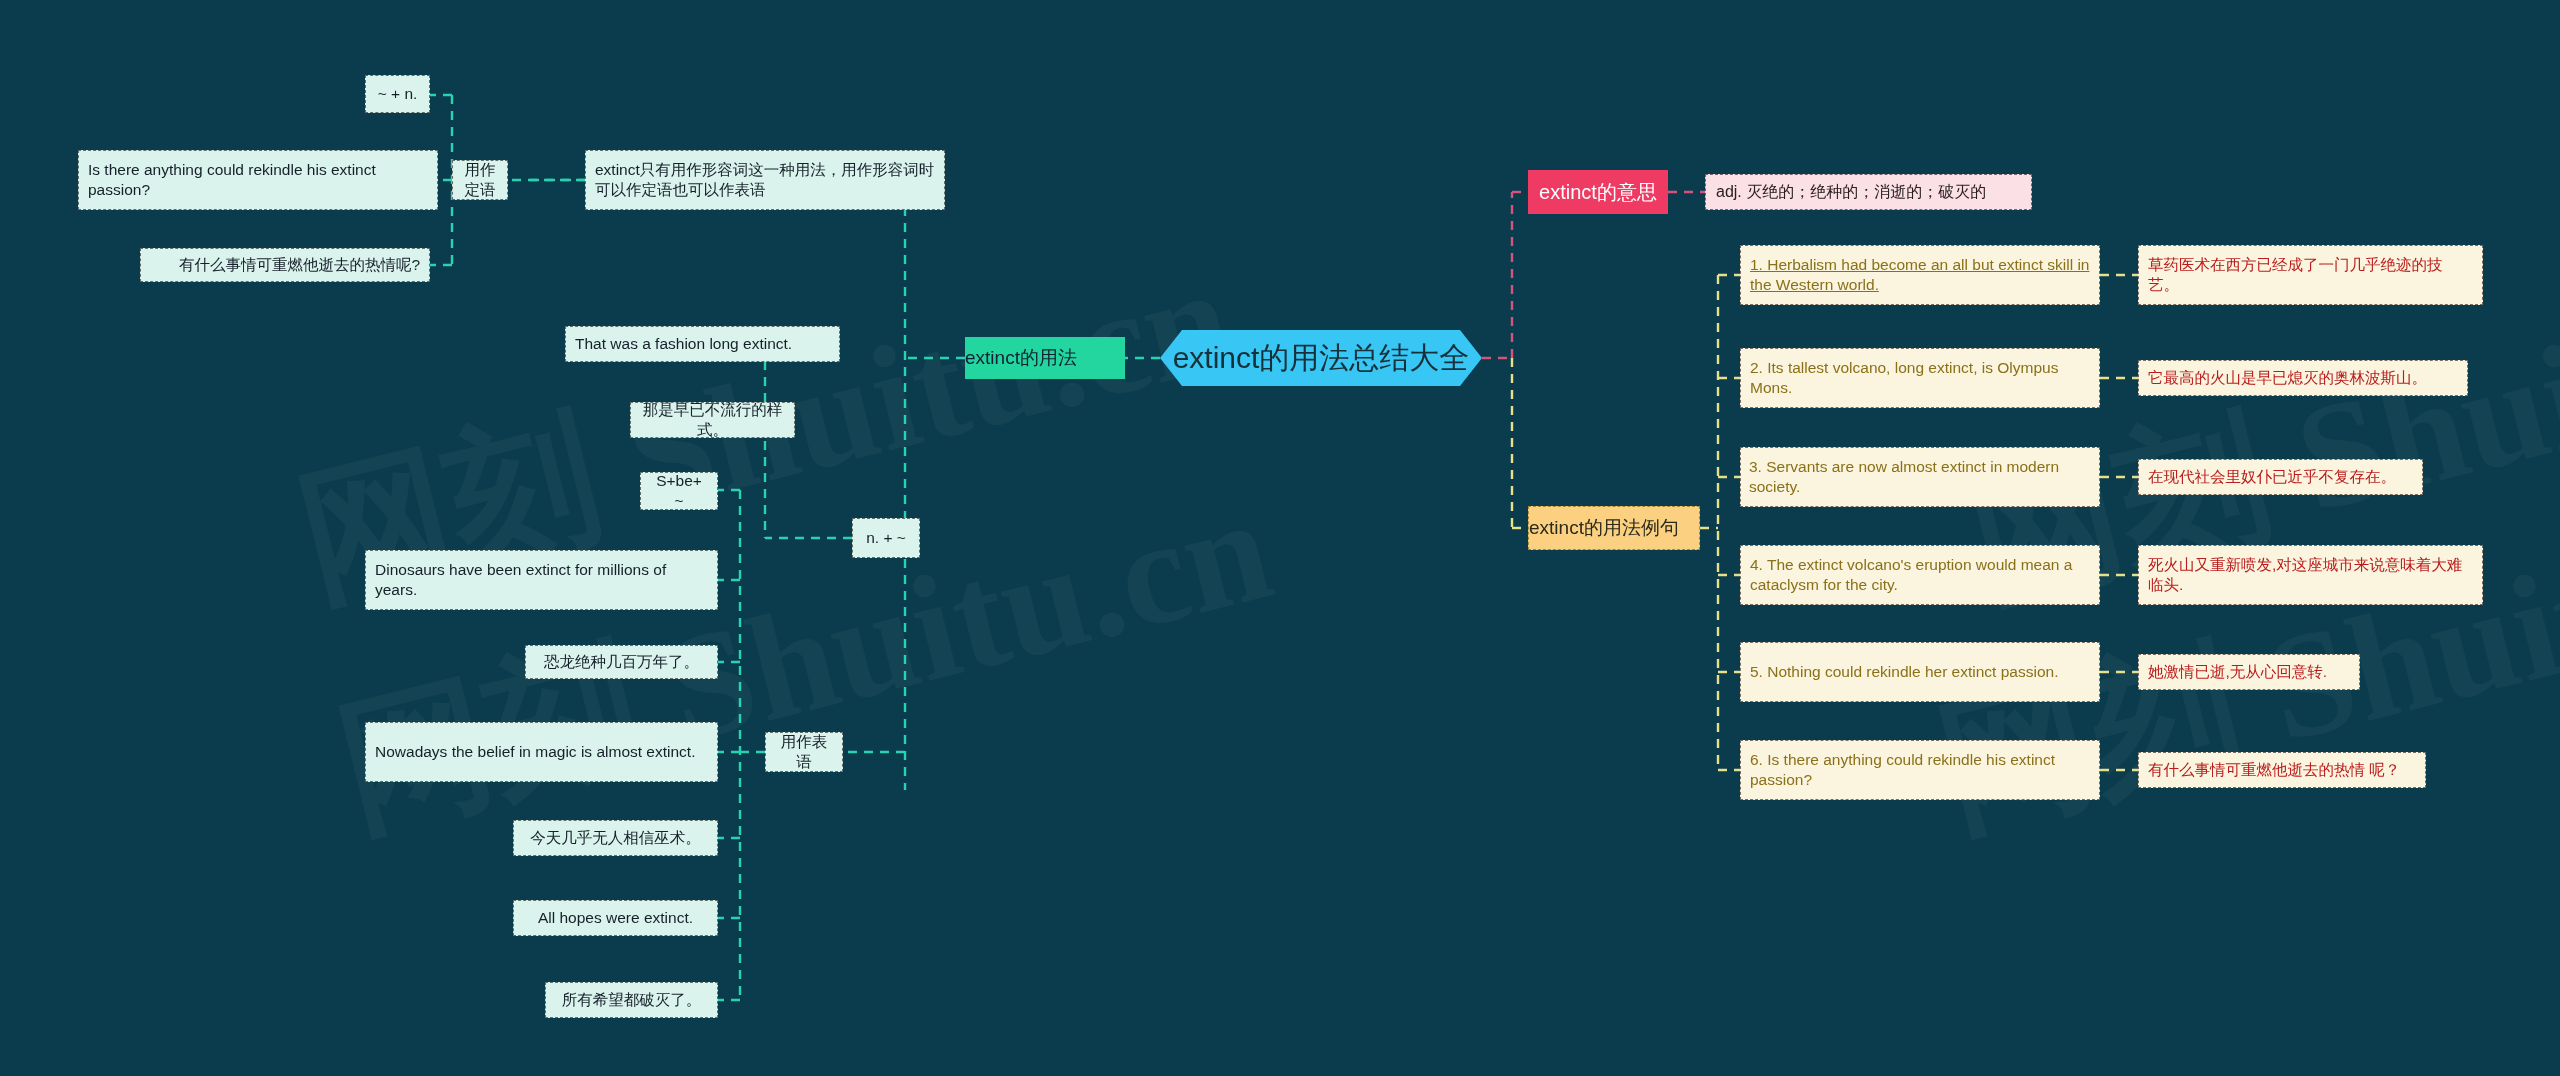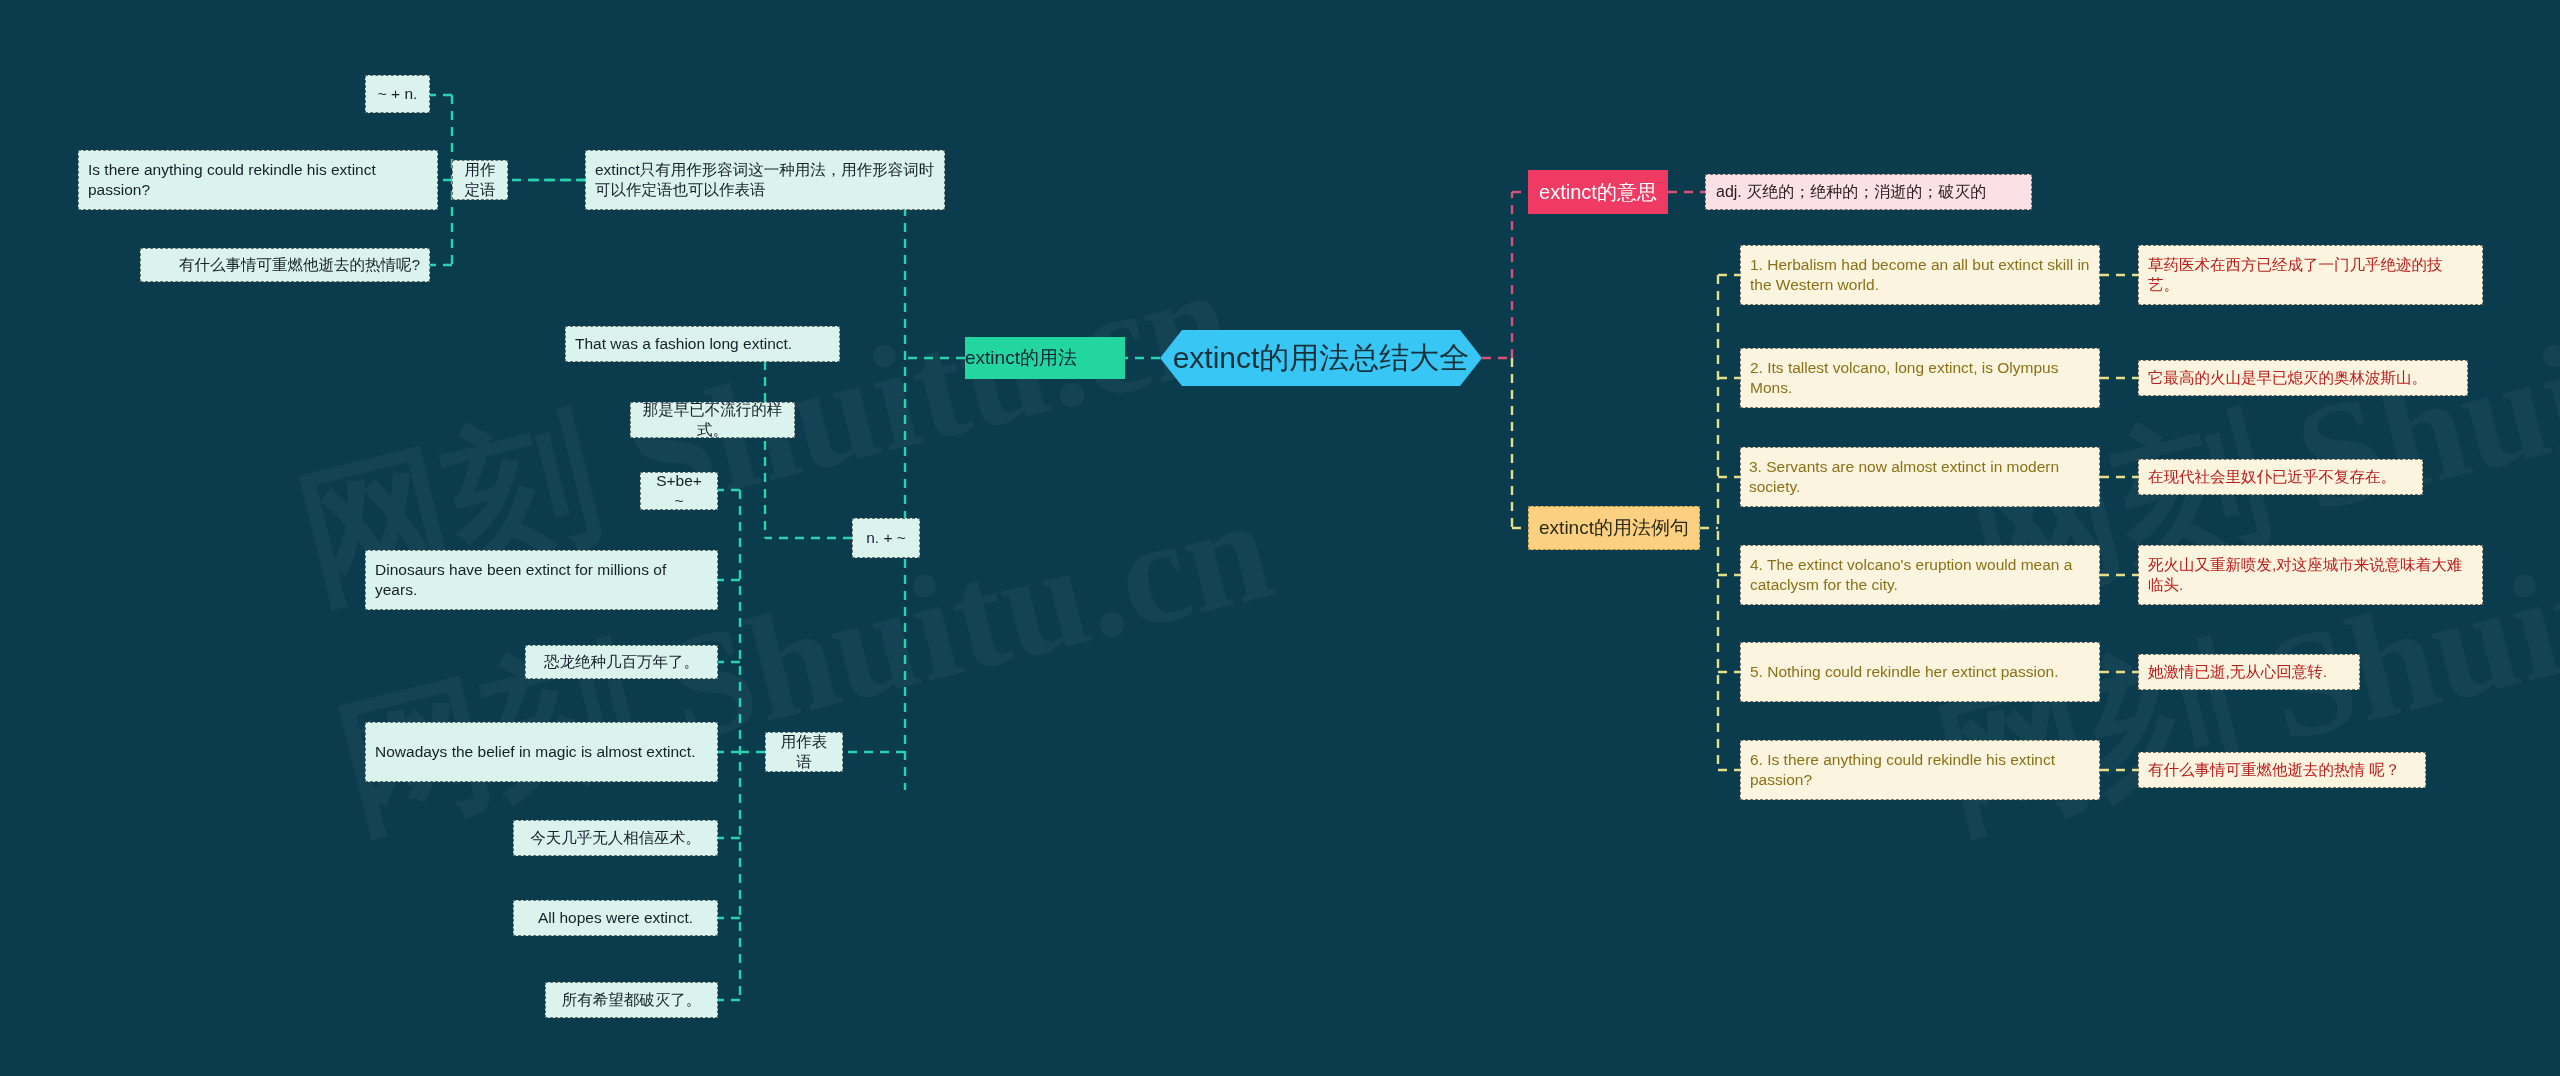--- a/index.html
+++ b/index.html
@@ -247,24 +247,24 @@
 
   <div class="node n-mean" style="left:1528px;top:170px;width:140px;height:44px;">
     <span style="text-align:center;">extinct的意思</span>
   </div>
 
   <div class="node n-pink" style="left:1705px;top:174px;width:327px;height:36px;">
     <span>adj. 灭绝的；绝种的；消逝的；破灭的</span>
   </div>
 
   <div class="node n-ex" style="left:1528px;top:506px;width:172px;height:44px;">
-    <span style="text-align:center;">extinct的用法例句</span>
-  </div>
-
-  <div class="node n-cream" style="left:1740px;top:245px;width:360px;height:60px;">
+    <span style="text-align:left;">extinct的用法例句</span>
+  </div>
+
+  <div class="node n-cream" style="left:1740px;top:245px;width:360px;height:60px;text-decoration:underline;">
     <span>1. Herbalism had become an all but extinct skill in the Western world.</span>
   </div>
   <div class="node n-cream cn" style="left:2138px;top:245px;width:345px;height:60px;">
     <span>草药医术在西方已经成了一门几乎绝迹的技艺。</span>
   </div>
 
   <div class="node n-cream" style="left:1740px;top:348px;width:360px;height:60px;">
     <span>2. Its tallest volcano, long extinct, is Olympus Mons.</span>
   </div>
   <div class="node n-cream cn" style="left:2138px;top:360px;width:330px;height:36px;">

